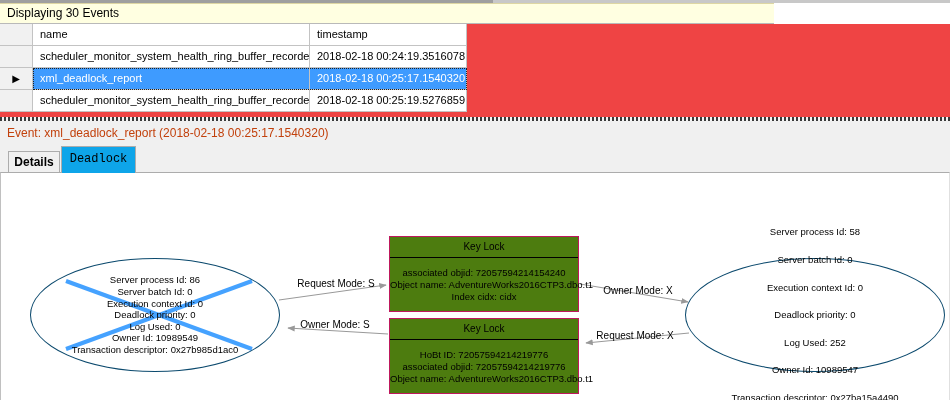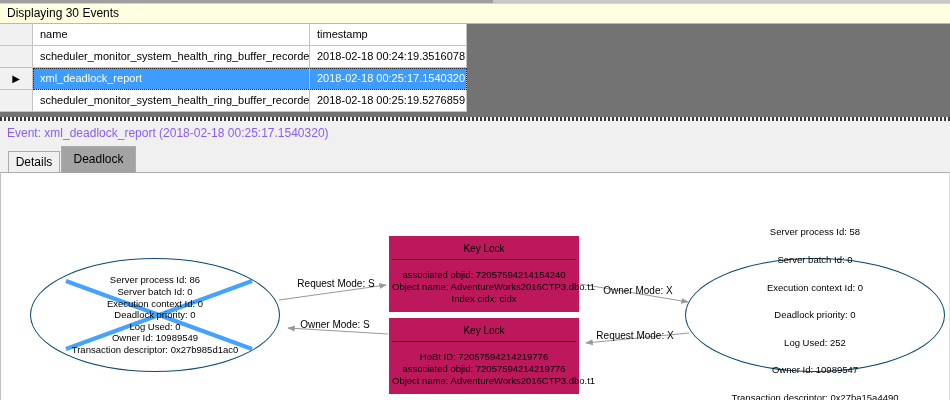--- a/index.html
+++ b/index.html
@@ -5,70 +5,70 @@
   * { box-sizing: border-box; margin: 0; padding: 0; }
   html,body { width:950px; height:400px; background:#fff; overflow:hidden;
               font-family:"Liberation Sans", sans-serif; }
   #app { position:relative; width:950px; height:400px; background:#fff; }
 
   
   .top-strip { position:absolute; left:0; top:0; width:950px; height:3px; background:#c8c8c8; }
   .top-strip-dark { position:absolute; left:0; top:0; width:493px; height:3px; background:#9f9f9f; }
 
   
-  .events-header { position:absolute; left:0; top:3px; width:950px; height:21px;
+  .events-header { position:absolute; left:0; top:3px; width:774px; height:21px;
     background:#FFFFE1; border-top:1px solid #ddd6a3; border-bottom:1px solid #b9b9b9;
     font-size:12px; line-height:19px; padding-left:7px; color:#000; }
 
   
-  .grid-area { position:absolute; left:0; top:24px; width:950px; height:93px; background:#737373; }
+  .grid-area { position:absolute; left:0; top:24px; width:950px; height:93px; background:#ef4444; }
   .grid-table { position:absolute; left:0; top:0; width:467px; }
   .grow { display:flex; height:22px; font-size:11px; color:#000; }
   .cell { border-right:1px solid #c3c3c3; border-bottom:1px solid #c3c3c3;
           white-space:nowrap; overflow:hidden; line-height:21px; }
   .c-hdr  { width:33px;  background:#f1f1f1; flex:none; text-align:center; }
   .c-name { width:277px; background:#fff; padding-left:7px; flex:none; }
   .c-ts   { width:157px; background:#fff; padding-left:7px; flex:none; }
   .hdr-row .c-name, .hdr-row .c-ts { background:#ffffff; }
   .sel-wrap { display:flex; outline:1px dotted #222; outline-offset:-1px; }
   .sel .c-name, .sel .c-ts { background:#3E9BFF; color:#fff; }
   .marker { font-size:10px; line-height:21px; color:#000; }
 
   
   .splitter { position:absolute; left:0; top:117px; width:950px; height:4px;
     background:repeating-linear-gradient(90deg,#3a3a3a 0 2px,#f4f4f4 2px 4px); }
 
   
   .event-bar { position:absolute; left:0; top:121px; width:950px; height:24px; background:#F0F0F0;
-    font-size:12px; line-height:24px; padding-left:7px; color:#8b5cf6; }
+    font-size:12px; line-height:24px; padding-left:7px; color:#c2410c; }
 
   
   .tabstrip { position:absolute; left:0; top:145px; width:950px; height:27px; background:#F0F0F0; }
   .tab { position:absolute; font-size:12px; text-align:center; color:#000; }
   .tab-inactive { left:8px; top:6px; width:52px; height:21px; background:#F0F0F0;
-    border:1px solid #ACACAC; border-bottom:none; line-height:20px; z-index:1; }
-  .tab-active { left:61px; top:1px; width:75px; height:27px; background:#a3a3a3;
-    border:1px solid #ACACAC; border-bottom:none; line-height:25px; z-index:3; }
+    border:1px solid #ACACAC; border-bottom:none; line-height:20px; z-index:1;font-weight:bold; }
+  .tab-active { left:61px; top:1px; width:75px; height:27px; background:#0ea5e9;
+    border:1px solid #ACACAC; border-bottom:none; line-height:25px; z-index:3;font-family:Liberation Mono, monospace; }
 
   
   .panel { position:absolute; left:0; top:172px; width:950px; height:228px; background:#fff;
     border-top:1px solid #ACACAC; border-left:1px solid #c0c0c0; border-right:1px solid #e0e0e0; }
 
   
   .graph-svg { position:absolute; left:0; top:0; width:950px; height:400px;
     pointer-events:none; z-index:4; }
 
   
   .node { position:absolute; z-index:5; background:transparent; }
   .ellipse { border:1px solid #0c4a6e; border-radius:50%; display:flex; flex-direction:column;
     justify-content:center; align-items:center; text-align:center;
     font-size:9.5px; line-height:11.6px; color:#000; }
   .ellipse-left  { left:30px;  top:258px; width:250px; height:114px; }
   .ellipse-right { left:685px; top:258px; width:260px; height:114px;gap:16px; }
-  .rect-node { border:3px solid #be185d; background:#be185d; }
+  .rect-node { border:1px solid #be185d; background:#4d7c0f; }
   .rect-top    { left:389px; top:236px; width:190px; height:76px; }
   .rect-bottom { left:389px; top:318px; width:190px; height:76px; }
   .rect-title { height:21px; border-bottom:1px solid #000; font-size:10px; line-height:20px;
     text-align:center; color:#000; }
   .rect-body { height:53px; display:flex; flex-direction:column; justify-content:center;
     text-align:center; font-size:9.5px; line-height:12px; color:#000; white-space:nowrap; }
 
   
   .edge-label { position:absolute; z-index:6; font-size:10px; color:#000; text-align:center;
     background:transparent; white-space:nowrap; }

